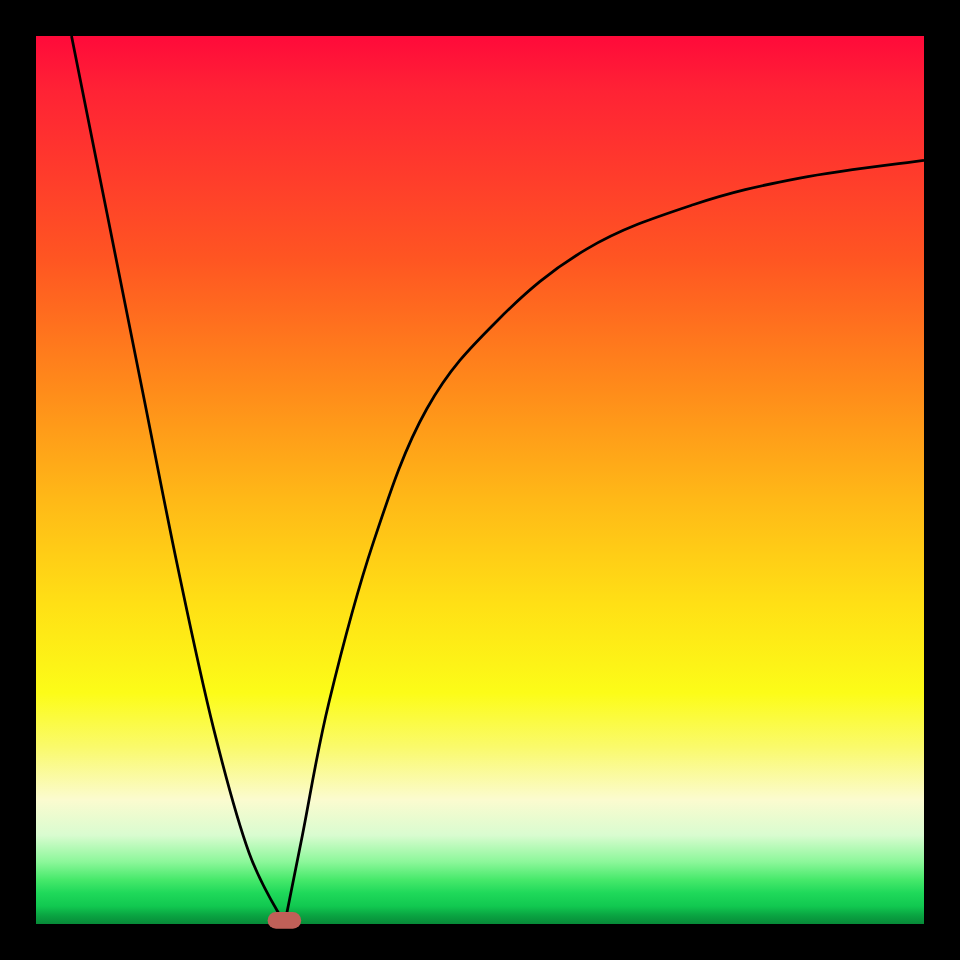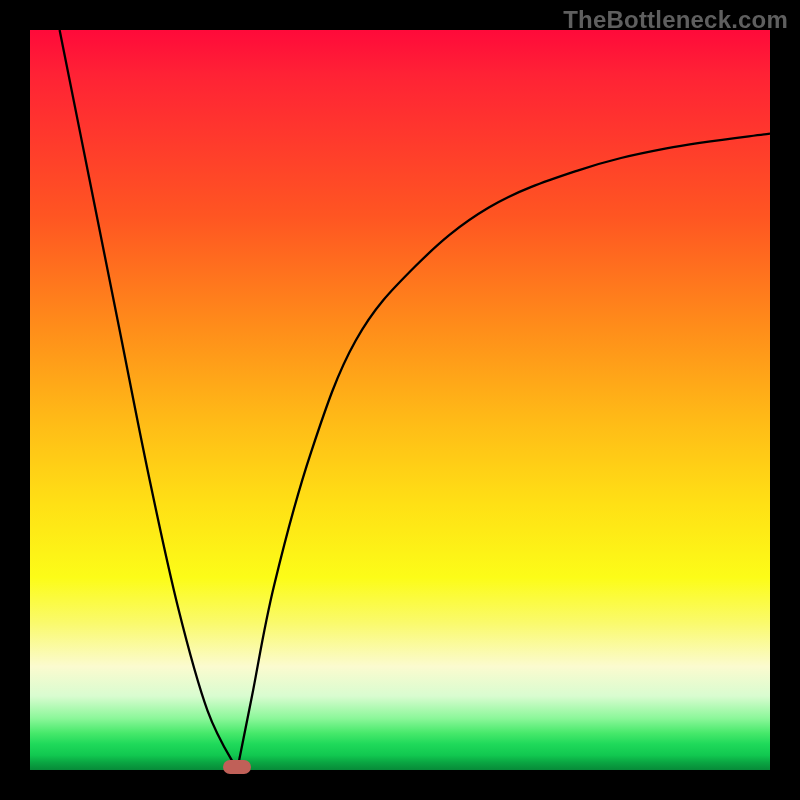--- a/index.html
+++ b/index.html
@@ -66,21 +66,20 @@
     background: #c06058;
     border-radius: 7px;
     transform: translate(-50%, -50%);
     z-index: 5;
   }
 </style>
 </head>
 <body>
 
 <div class="container">
-  <div class="watermark">TheBottleneck.com</div>
 
   <div class="plot">
     <svg viewBox="0 0 100 100" preserveAspectRatio="none">
       <path id="curve-path" fill="none" vector-effect="non-scaling-stroke" stroke="#000000" d="M 4.00 0.00 C 4.72 3.60, 6.56 12.80, 8.00 20.00 C 9.44 27.20, 10.56 32.80, 12.00 40.00 C 13.44 47.20, 14.56 53.16, 16.00 60.00 C 17.44 66.84, 18.56 72.24, 20.00 78.00 C 21.44 83.76, 22.56 88.04, 24.00 92.00 C 25.44 95.96, 27.28 98.56, 28.00 100.00 L 28.00 100.00C 28.36 98.20, 29.10 94.50, 30.00 90.00 C 30.90 85.50, 31.56 80.94, 33.00 75.00 C 34.44 69.06, 36.02 62.94, 38.00 57.00 C 39.98 51.06, 41.48 46.50, 44.00 42.00 C 46.52 37.50, 48.76 35.24, 52.00 32.00 C 55.24 28.76, 58.04 26.34, 62.00 24.00 C 65.96 21.66, 69.68 20.44, 74.00 19.00 C 78.32 17.56, 81.32 16.90, 86.00 16.00 C 90.68 15.10, 97.48 14.36, 100.00 14.00" stroke-width="2.3"></path>
     </svg>
     <div class="minimum-pill" id="min-pill" style="left: 207.2px; top: 737px; background: rgb(192, 96, 88);"></div>
   </div>
 </div>
 
 </body></html>

